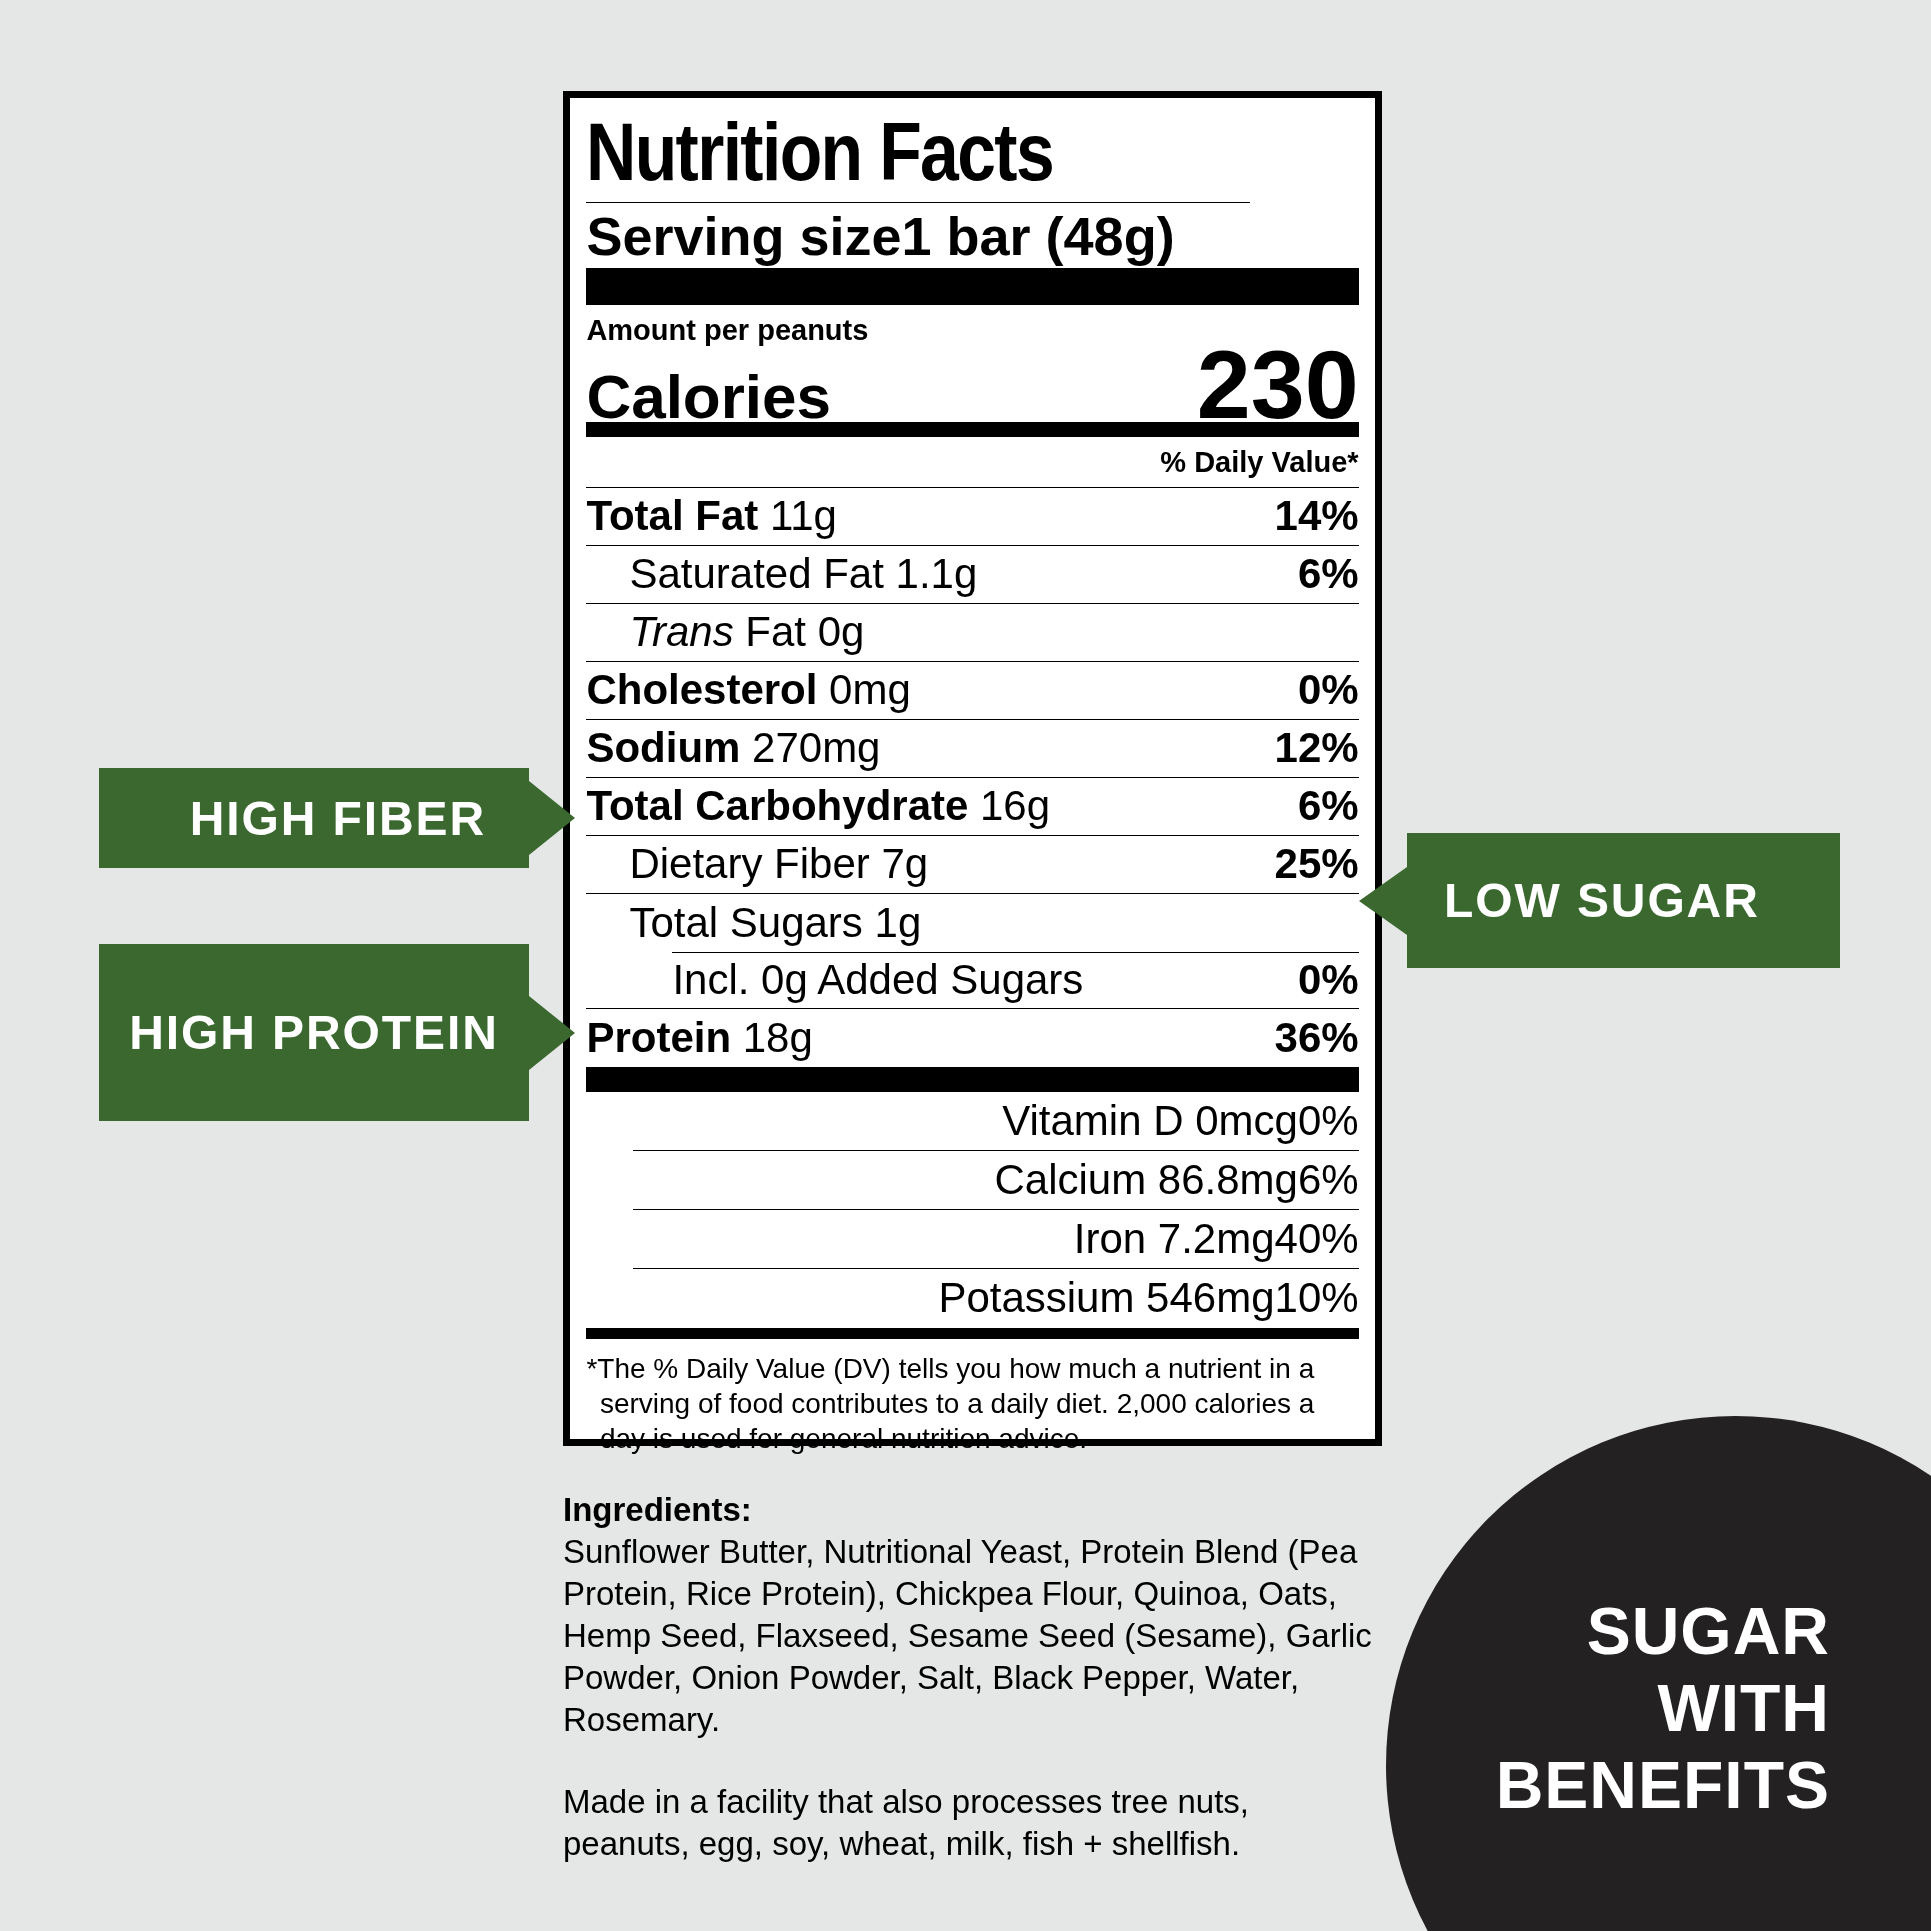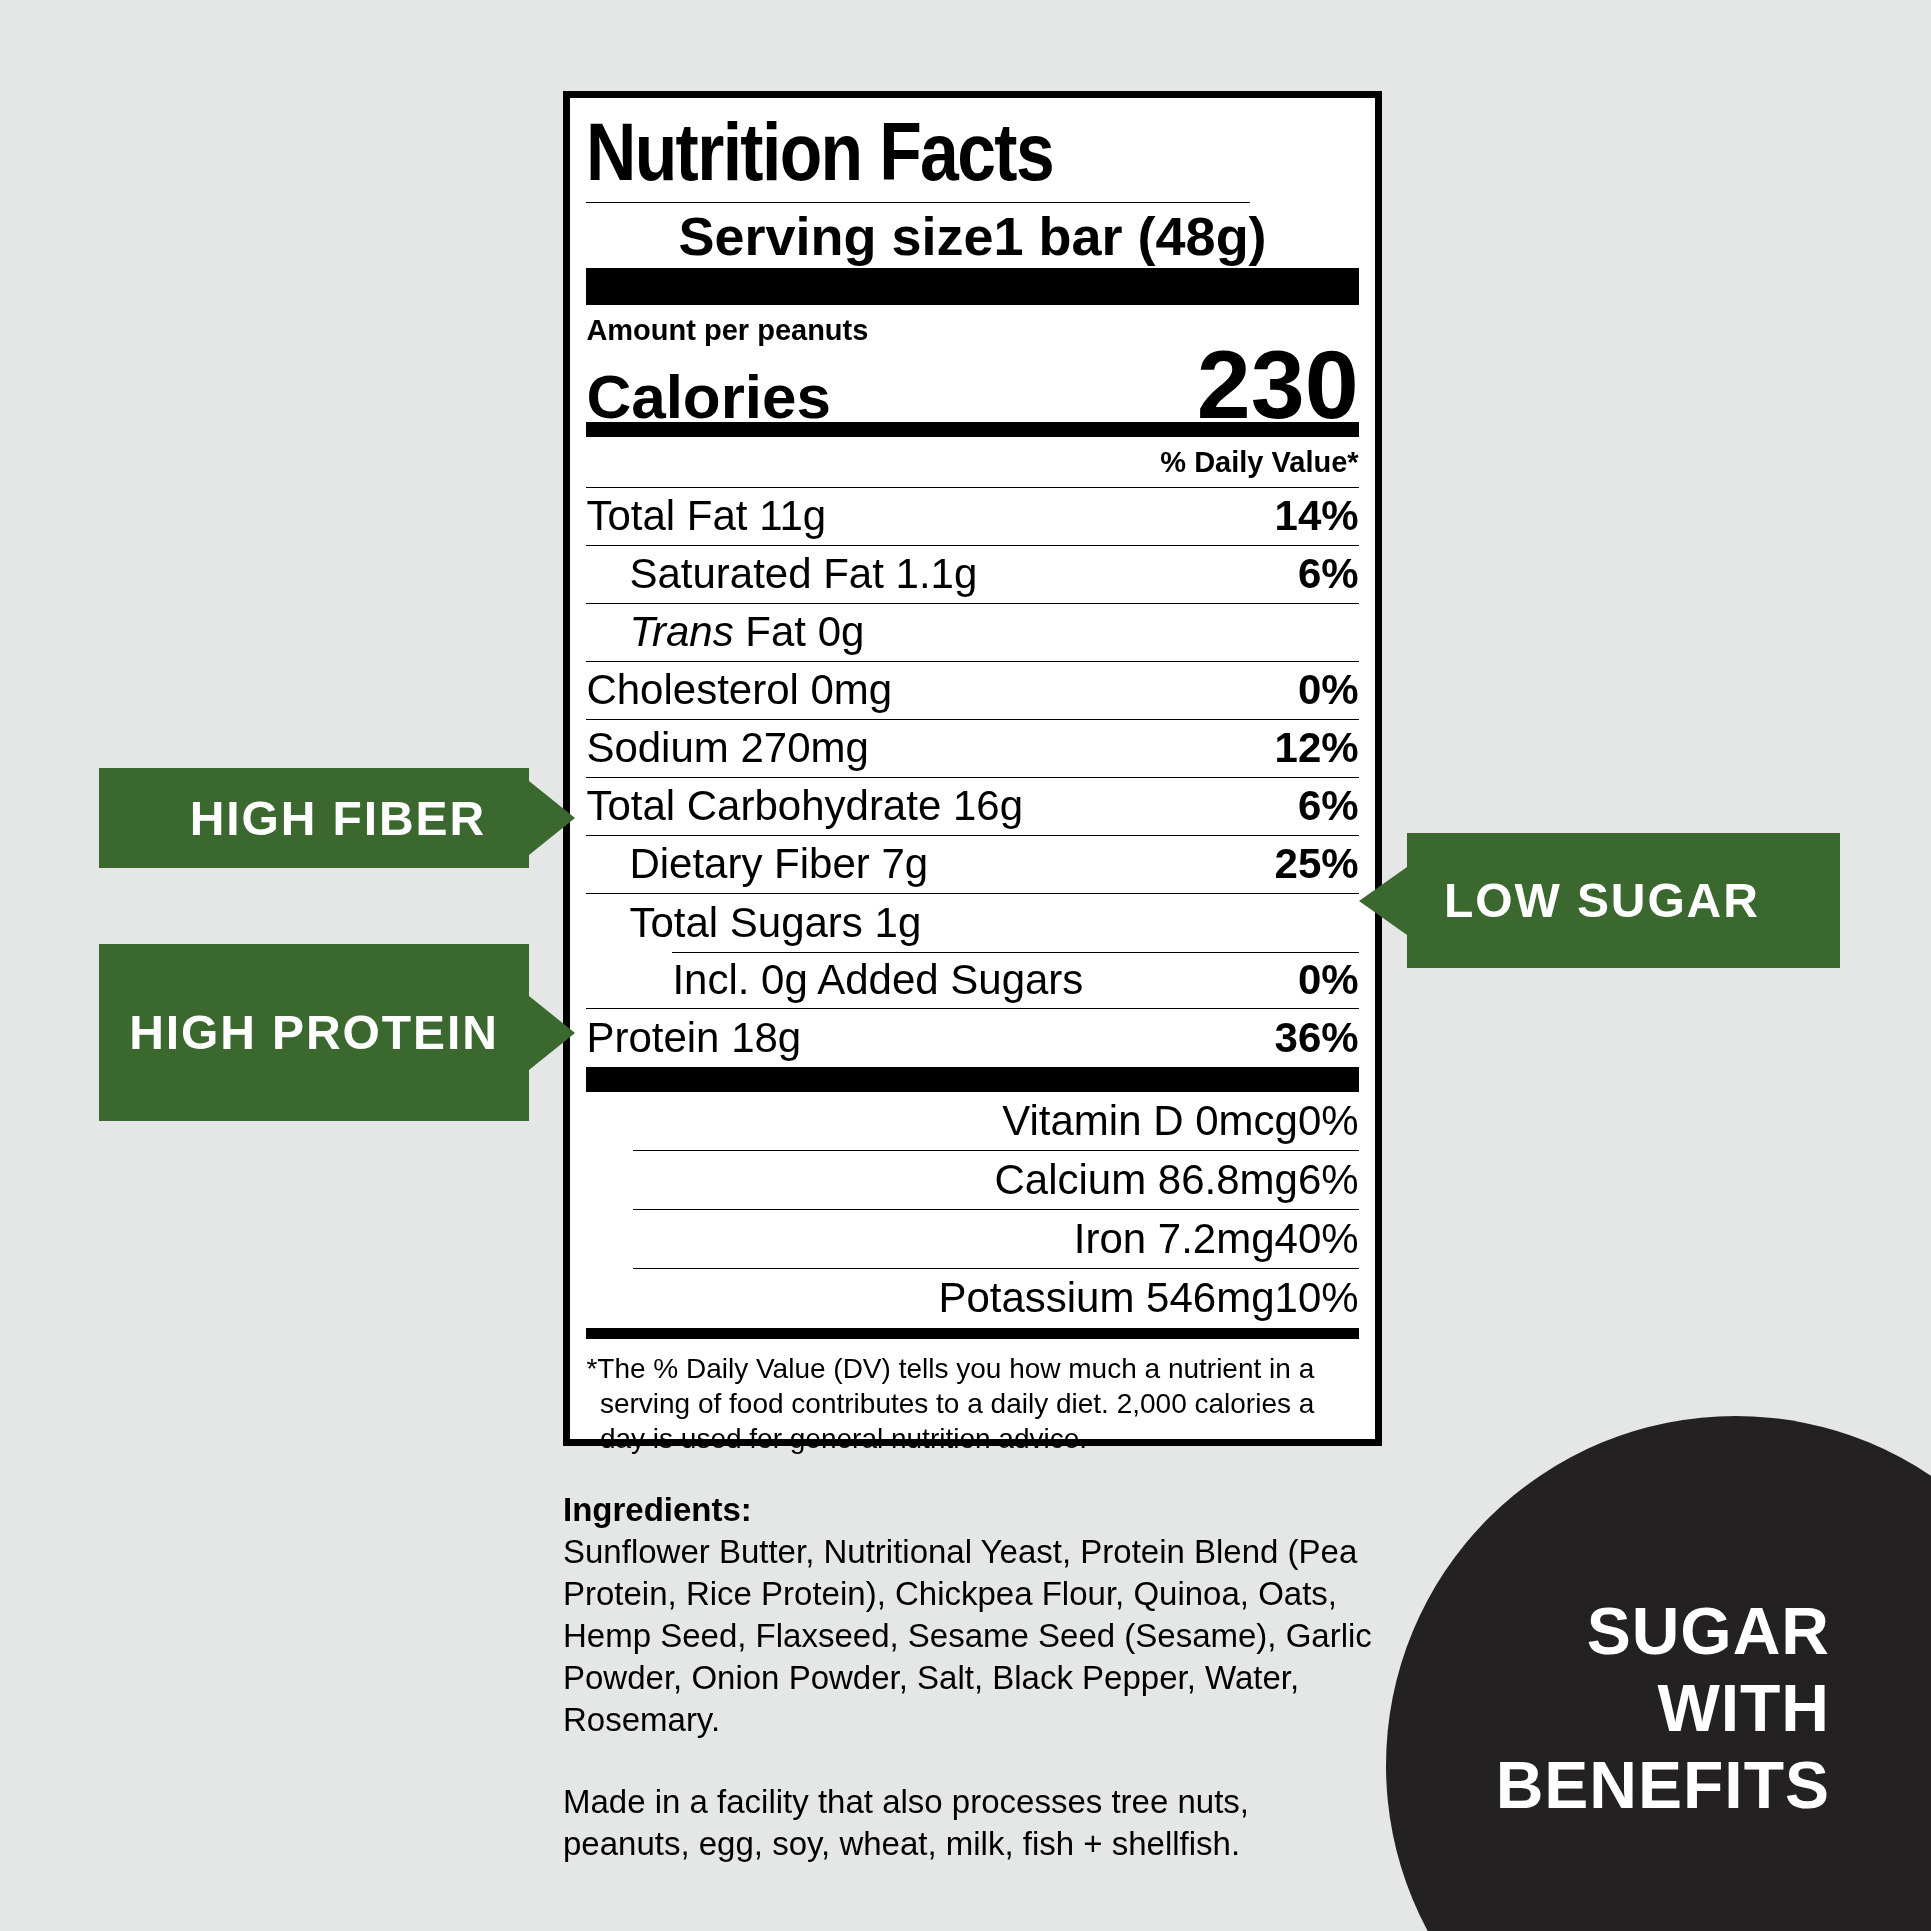--- a/index.html
+++ b/index.html
@@ -13,34 +13,34 @@
   .label{
     position:absolute;left:563px;top:91px;width:819px;height:1355px;
     background:#fff;border:7.7px solid #000;box-sizing:border-box;
     padding:0 16.4px;
   }
   .nf-title{
     font-size:81px;font-weight:700;letter-spacing:-1.9px;line-height:1.0;
     padding:13.5px 0 9.7px 0;border-bottom:1.9px solid #000;
     transform-origin:left center;transform:scaleX(.86);white-space:nowrap;
   }
-  .serving-row{display:flex;justify-content:center;align-items:center;
+  .serving-row{display:flex;justify-content:flex-start;align-items:center;
     height:65px;font-size:54px;font-weight:700;}
   .bar-a{height:37px;background:#000;}
   .aps{font-size:29px;font-weight:700;padding-top:8.7px;}
   .cal-row{display:flex;justify-content:space-between;align-items:baseline;height:71px;}
   .cal-label{font-size:62px;font-weight:700;line-height:1;}
   .cal-value{font-size:97px;font-weight:700;line-height:.78;}
   .bar-b{height:15.4px;background:#000;margin-top:3.9px;}
   .dv-head{font-size:29px;font-weight:700;text-align:right;padding:8.7px 0 7.7px 0;
     border-bottom:1.9px solid #000;}
   .nf-row{display:flex;justify-content:space-between;align-items:center;
     height:58px;font-size:42px;border-bottom:1.9px solid #000;box-sizing:border-box;}
   .nf-row.no-bb{border-bottom:none;}
-  .nf-row .nm .b{font-weight:400;margin-top:36px;}
+  .nf-row .nm .b{font-weight:700;margin-top:36px;}
   .nf-row .nm .i{font-style:italic;}
   .nf-row.ind1 .nm{padding-left:43px;}
   .dv.bold{font-weight:700;}
   .row9wrap{border-bottom:1.9px solid #000;}
   .row9wrap .inner{
     margin-left:86px;border-top:1.9px solid #000;display:flex;
     justify-content:space-between;align-items:center;height:56px;font-size:42px;
     box-sizing:border-box;}
   .bar-c{height:25px;background:#000;}
   .vit-row{display:flex;justify-content:flex-end;align-items:center;

